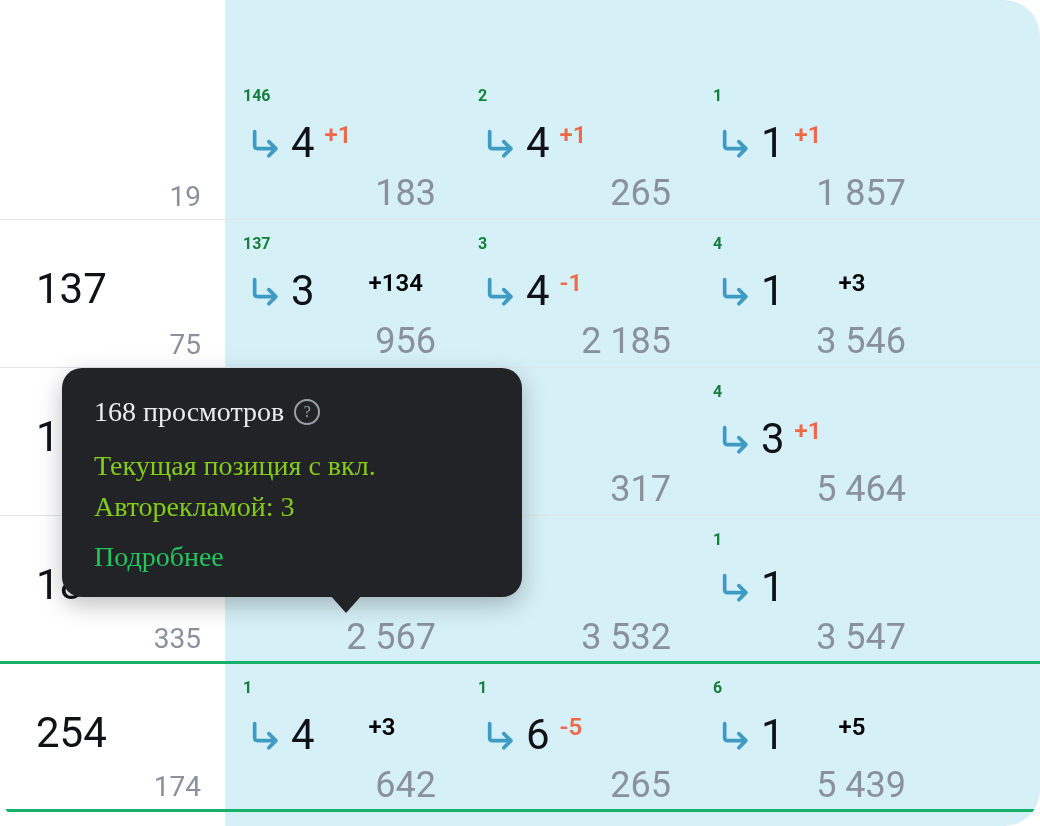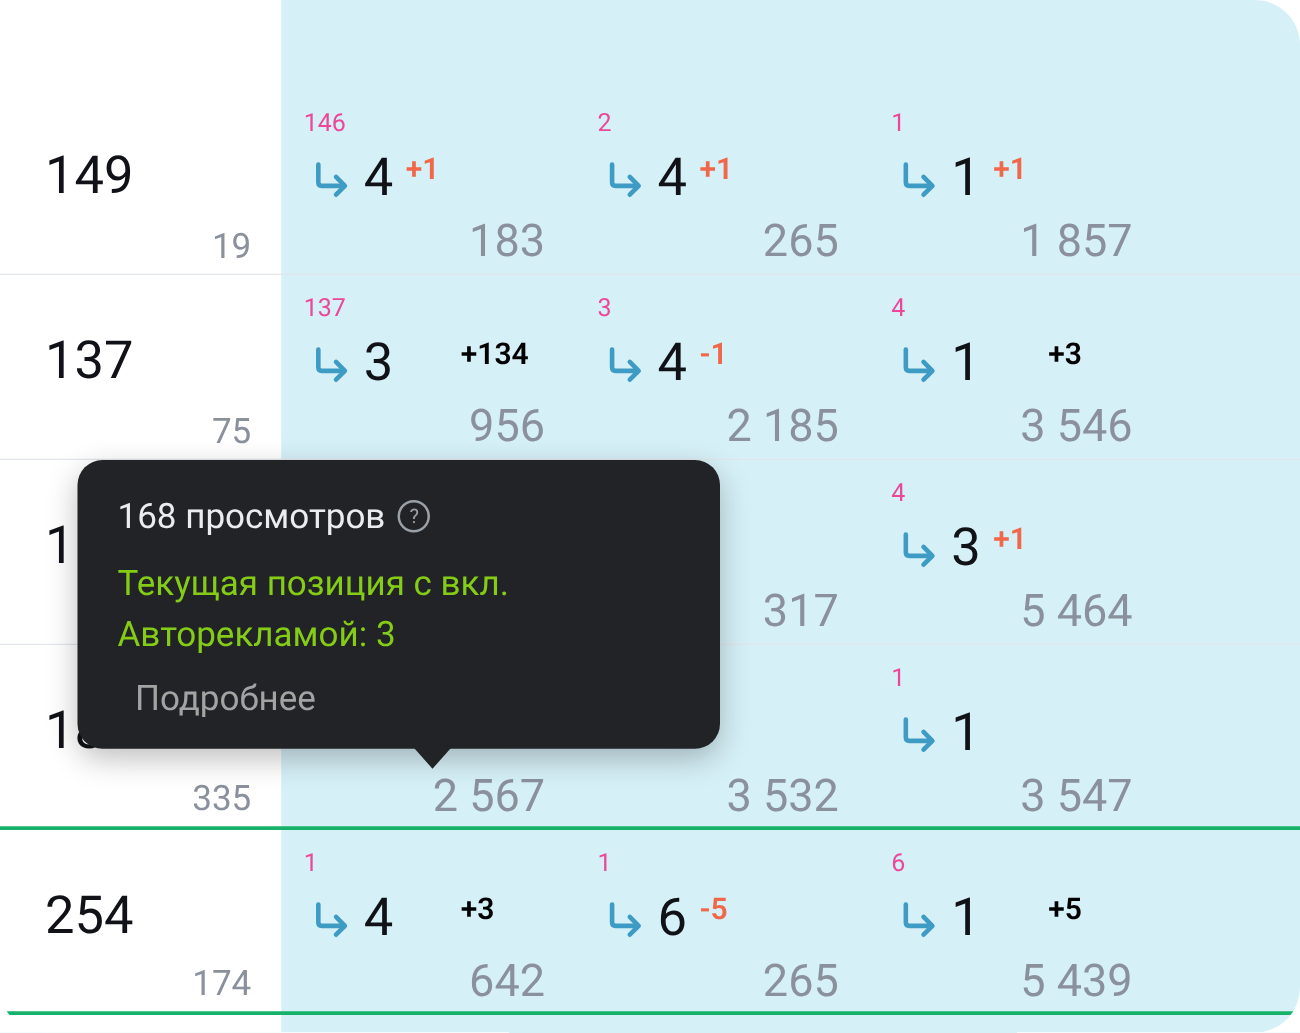--- a/index.html
+++ b/index.html
@@ -54,23 +54,23 @@
   .cell {
     position: absolute;
     top: 0;
     height: 148px;
     width: 235px;
   }
   .cell .top {
     position: absolute;
     top: 14px;
     left: 18px;
-    color: #ec4899;
-    font-size: 20px;
-    font-weight: 400;
+    color: #15803d;
+    font-size: 16px;
+    font-weight: 700;
   }
   .cell .arrow-wrap {
     position: absolute;
     top: 46px;
     left: 24px;
     display: flex;
     align-items: center;
     gap: 6px;
   }
   .cell .arrow-icon {
@@ -99,27 +99,28 @@
     bottom: 6px;
     font-size: 36px;
     color: #8A919C;
     text-align: center;
   }
   
   .tooltip {
     position: absolute;
     left: 62px;
     top: 368px;
-    width: 514px;
+    width: 460px;
     background: #212327;
     border-radius: 20px;
     padding: 28px 32px 24px 32px;
     color: #fff;
     z-index: 5;
     box-shadow: 0 8px 24px rgba(0,0,0,0.25);
+    font-family: Liberation Serif, serif;
   }
   .tooltip .line1 {
     font-size: 28px;
     color: #EAECEF;
     display: flex;
     align-items: center;
     gap: 10px;
     margin-bottom: 18px;
   }
   .tooltip .q-icon {
@@ -138,43 +139,41 @@
     line-height: 1.45;
     margin-bottom: 14px;
   }
   .tooltip .line3 {
     font-size: 28px;
     color: #F3F4F6;
     margin-bottom: 16px;
   }
   .tooltip .more {
     font-size: 28px;
-    color: #a3a3a3;
+    color: #22c55e;
     cursor: pointer;
-    margin-left: 14px;
   }
   .tooltip .caret {
     position: absolute;
     left: 268px;
     bottom: -16px;
     width: 0; height: 0;
     border-left: 16px solid transparent;
     border-right: 16px solid transparent;
     border-top: 18px solid #212327;
   }
 </style>
 </head>
 <body>
 
 <div class="canvas">
   <div class="highlight-region"></div>
 
   <div class="grid" id="grid">
       <div class="row">
-        <div class="row-value">149</div>
         <div class="row-sub">19</div>
         <div class="cell" style="left: 225px;">
           <div class="top">146</div>
           <div class="arrow-wrap">
             <span class="arrow-icon"><svg viewBox="0 0 24 24" fill="none" stroke="#3E9BC4" stroke-width="2.6" stroke-linecap="round" stroke-linejoin="round">
                 <path d="M4 4 V14 Q4 16 6 16 H18"></path>
                 <path d="M14 11 L19 16 L14 21"></path>
               </svg></span>
             <span class="pos">4</span>
             <span class="delta down">+1</span>

